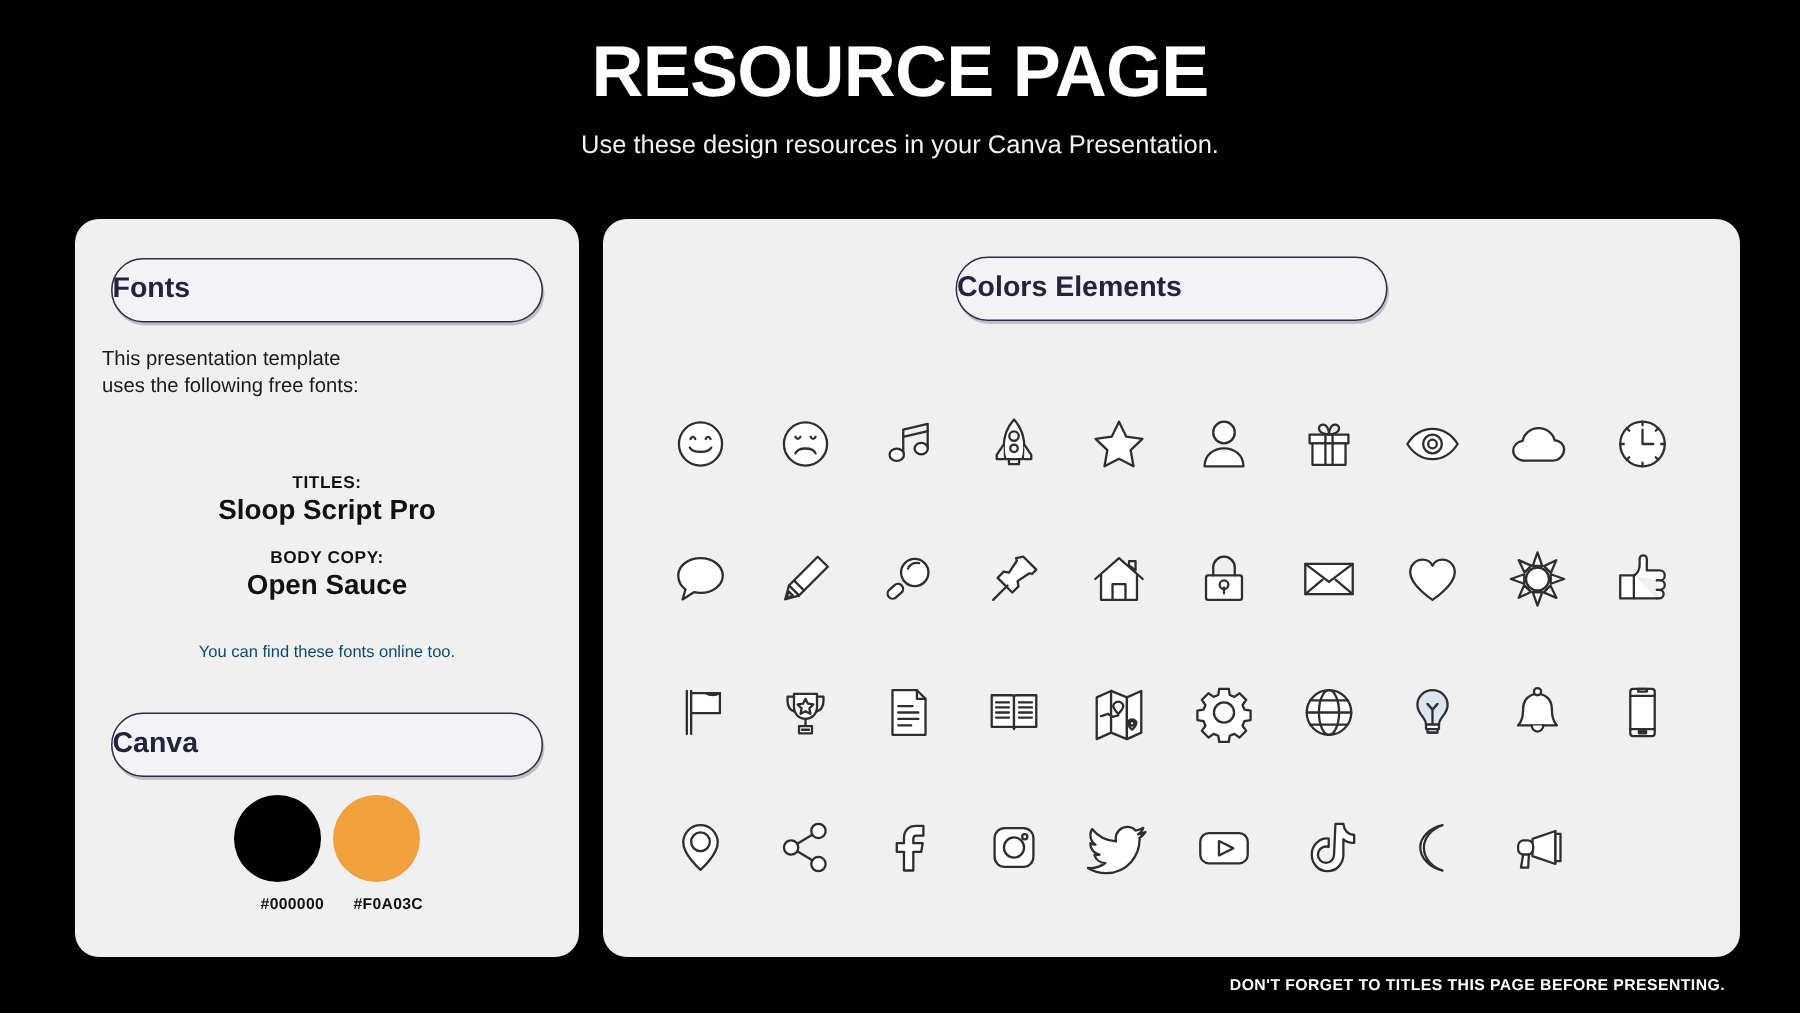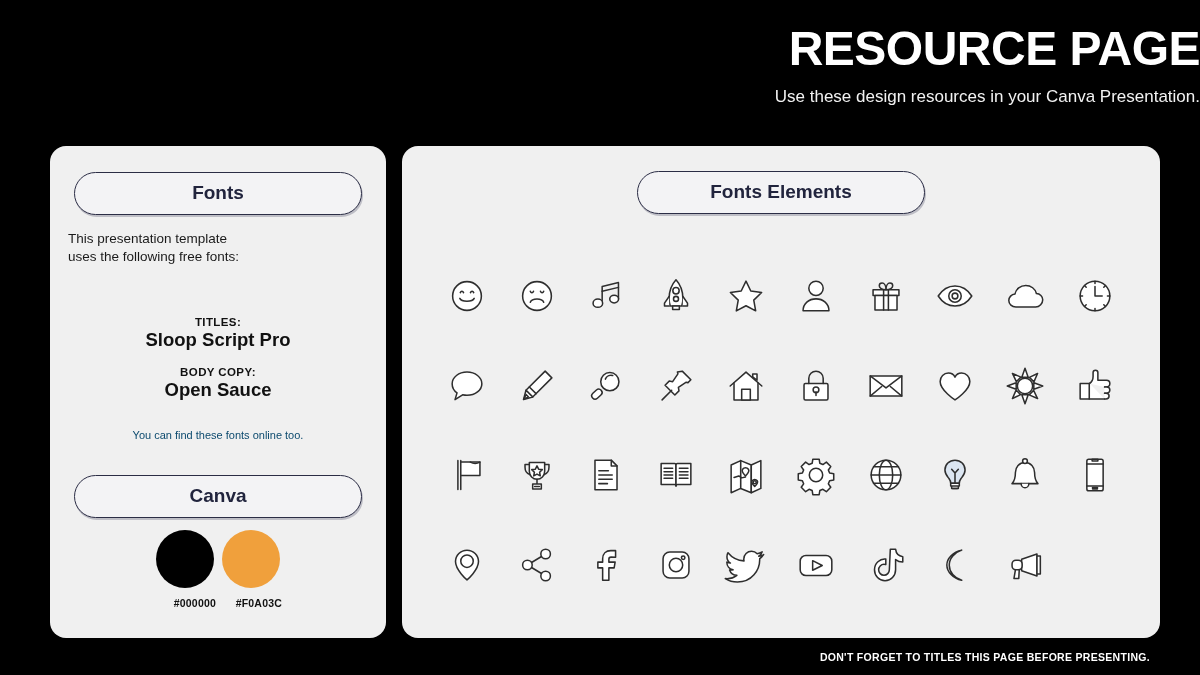--- a/index.html
+++ b/index.html
@@ -5,21 +5,21 @@
   * { margin:0; padding:0; box-sizing:border-box; }
   html, body { width:1200px; height:675px; }
   body {
     background:#000000;
     font-family:"Liberation Sans", sans-serif;
     overflow:hidden;
     position:relative;
   }
 
   
-  #header { text-align:right; padding-top:24px; }
+  #header { text-align:center; padding-top:24px; }
   #page-title {
     color:#ffffff;
     font-size:48px;
     font-weight:bold;
     letter-spacing:-0.5px;
     line-height:1.05;
   }
   #page-subtitle {
     color:#f2f2f2;
     font-size:17px;
@@ -41,21 +41,21 @@
     border-radius:16px;
   }
   #fonts-panel { width:336px; flex:none; position:relative; }
   #elements-panel { flex:1; position:relative; }
 
   
   .pill {
     border:1.5px solid #2b2d45;
     border-radius:22px;
     background:#f3f3f5;
-    text-align:center;
+    text-align:left;
     color:#21243d;
     font-size:19px;
     font-weight:bold;
     padding:9px 0 10px;
     box-shadow:1px 2px 0 rgba(40,40,70,.25);
   }
   #fonts-pill { position:absolute; top:26px; left:24px; right:24px; }
   #colors-pill { position:absolute; top:329px; left:24px; right:24px; }
   #elements-pill {
     position:absolute; top:25px; left:50%;
@@ -196,21 +196,21 @@
         </div>
         <div class="swatch-cell">
           <div class="swatch-dot" style="background: rgb(240, 160, 60);"></div>
           <div class="swatch-hex">#F0A03C</div>
         </div>
       </div>
   </div>
 
   <div class="panel" id="elements-panel">
     <div class="pill" id="elements-pill">
-      <span>Fonts Elements</span>
+      <span>Colors Elements</span>
     </div>
     <div id="icon-grid">
         <div class="icon-cell">
           <svg viewBox="0 0 48 48">
             <circle class="ic-f" cx="24" cy="24" r="15"></circle>
             <path class="ic" d="M17 20.5c.8-2 2.6-2 3.4 0M27.6 20.5c.8-2 2.6-2 3.4 0"></path>
             <path class="ic" d="M16.5 26.5c1.8 4 13.2 4 15 0"></path>
           </svg>
         </div>
         <div class="icon-cell">

